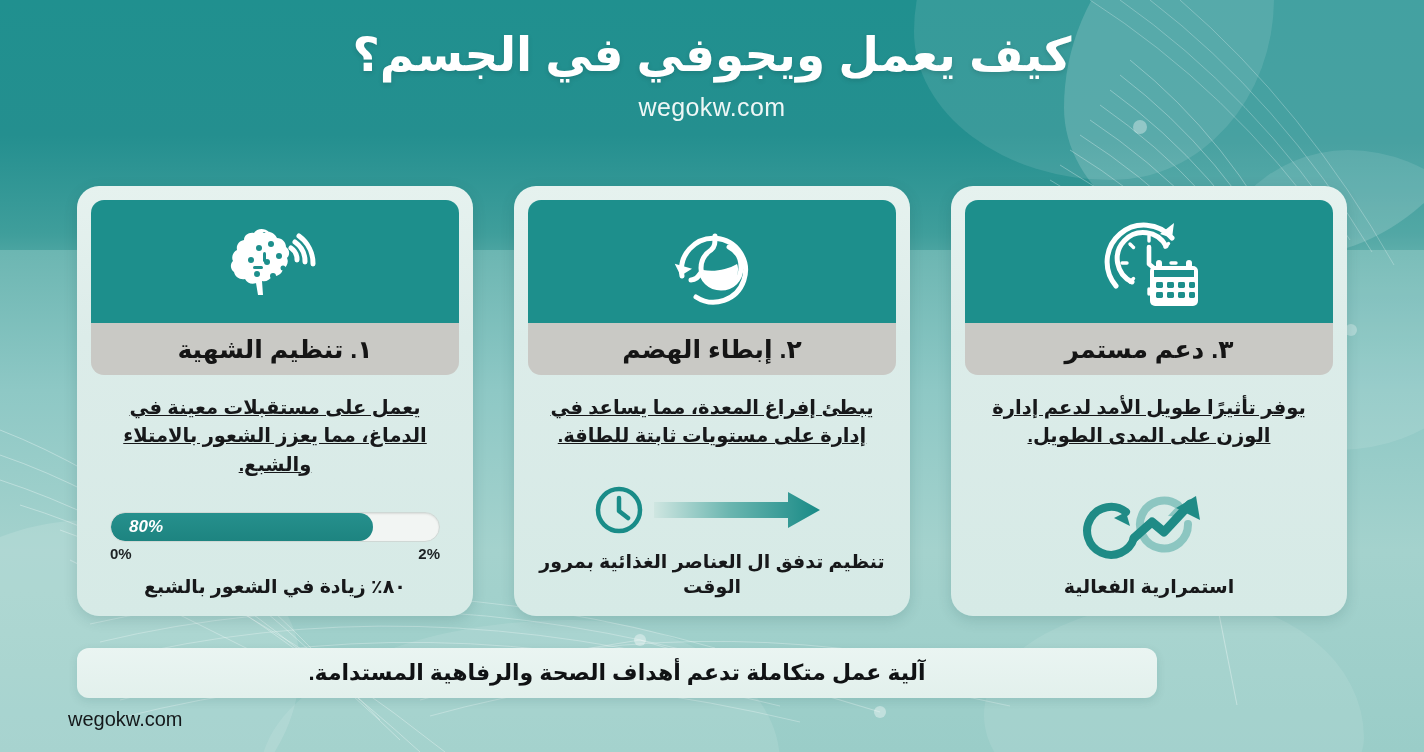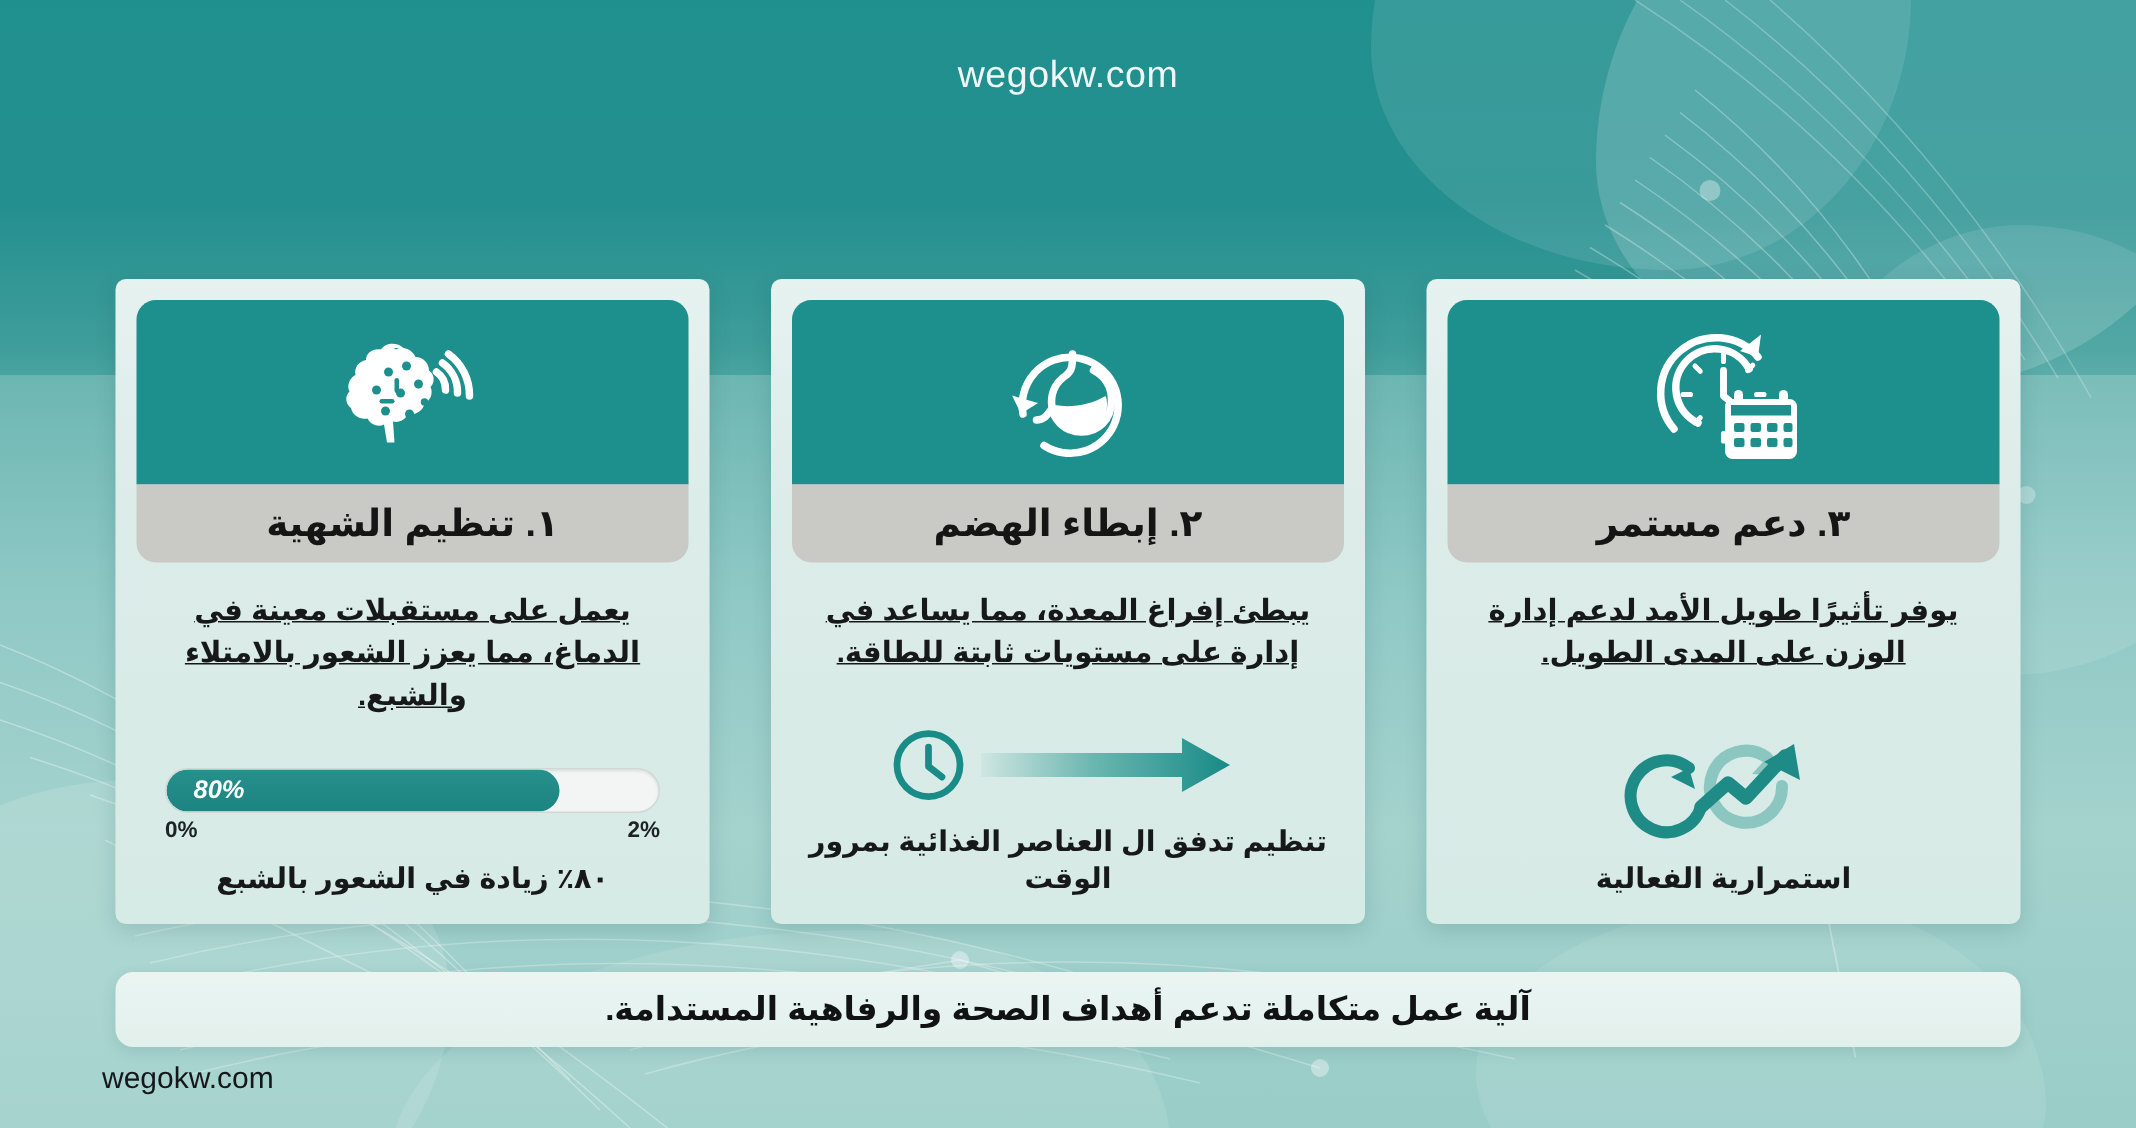--- a/index.html
+++ b/index.html
@@ -51,21 +51,21 @@
   }
 
   
   .cards{
     position:absolute;left:77px;top:186px;width:1270px;height:430px;
     display:flex;flex-direction:row-reverse;justify-content:space-between;z-index:5;
   }
   .card{
     width:396px;height:430px;
     background:linear-gradient(180deg,#e6f2ef 0%,#dcece9 35%,#d6eae6 100%);
-    border-radius:7px;
+    border-radius:22px;
     box-shadow:0 4px 14px rgba(20,70,70,.16);
     padding:14px 14px 0;
     box-sizing:border-box;
     display:flex;flex-direction:column;align-items:center;
   }
   .icon-band{
     width:368px;height:123px;background:#1d8f8c;border-radius:13px 13px 0 0;
     display:flex;align-items:center;justify-content:center;
   }
   .icon-band svg{display:block;}
@@ -101,21 +101,21 @@
     display:flex;align-items:center;justify-content:flex-end;font-style:italic;
   }
   .pb-value{color:#fff;font-size:17px;font-weight:bold;padding-left:18px;direction:ltr;}
   .pb-scale{
     display:flex;justify-content:space-between;direction:ltr;
     width:330px;margin-top:3px;font-size:15px;color:#1d2224;font-weight:600;
   }
 
   
   .banner{
-    position:absolute;left:77px;top:648px;width:1270px;height:50px;
+    position:absolute;left:77px;top:648px;width:1080px;height:50px;
     background:linear-gradient(180deg,#eaf5f2 0%,#e2f0ec 100%);
     border-radius:12px;display:flex;align-items:center;justify-content:center;
     box-shadow:0 3px 10px rgba(20,70,70,.12);z-index:5;
   }
   .banner-text{font-size:22px;font-weight:bold;color:#101214;}
 
   .footer{
     position:absolute;right:auto;left:68px;top:708px;
     font-size:20px;color:#14181a;font-weight:400;direction:ltr;z-index:5;
   }
@@ -192,20 +192,21 @@
       <path d="M330 690 L640 640"></path>
       <path d="M640 640 L880 712"></path>
     </g>
     <circle cx="330" cy="690" r="7" fill="rgba(255,255,255,0.55)"></circle>
     <circle cx="640" cy="640" r="6" fill="rgba(255,255,255,0.38)"></circle>
     <circle cx="880" cy="712" r="6" fill="rgba(255,255,255,0.38)"></circle>
     <circle cx="195" cy="455" r="5" fill="rgba(255,255,255,0.28)"></circle>
   </svg>
 
   <div class="header">
+    <h1 class="title">كيف يعمل ويجوفي في الجسم؟</h1>
     <div class="subtitle">wegokw.com</div>
   </div>
 
   <div class="cards">
 
     <div class="card">
       <div class="icon-band">
         <svg width="104" height="96" viewBox="0 0 104 96">
           <g fill="#ffffff">
             <path d="M46 18c-4-4-12-4-15 1-5-1-10 2-10 7-5 1-8 5-7 10-4 2-6 7-4 11-3 3-3 8 1 11 1 5 6 8 11 7 2 4 7 6 11 4l2 12h5l-1-14c4 1 8-1 10-5 5 1 10-2 11-7 4-2 6-7 4-11 3-3 3-8-1-11 0-5-4-9-9-9-2-5-9-8-13-5-1-1-3-2-5-1z"></path>

